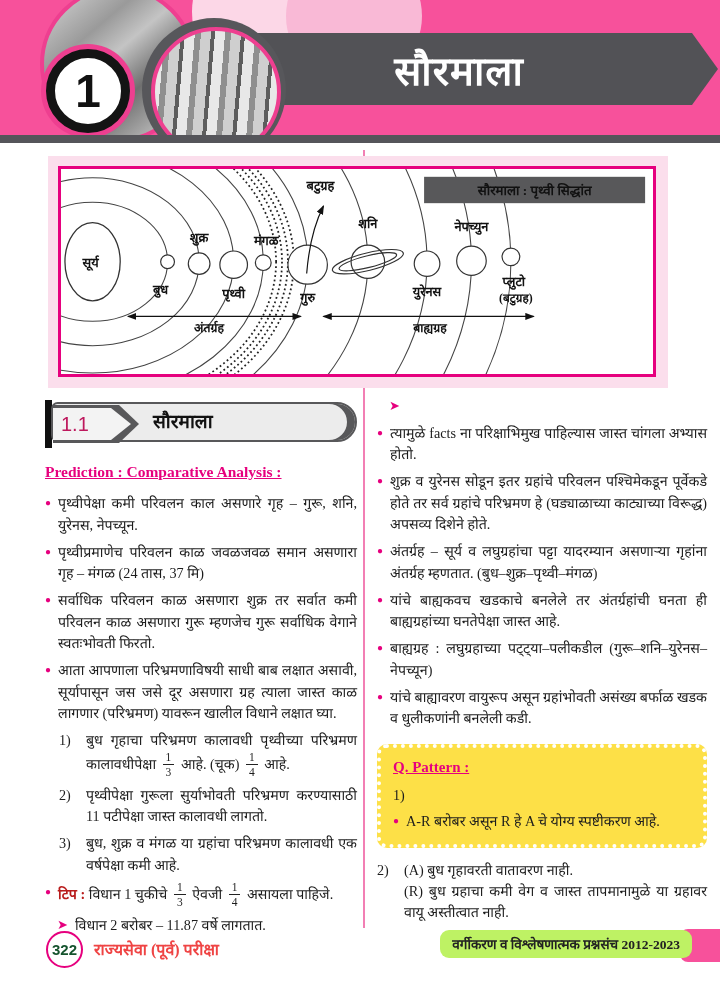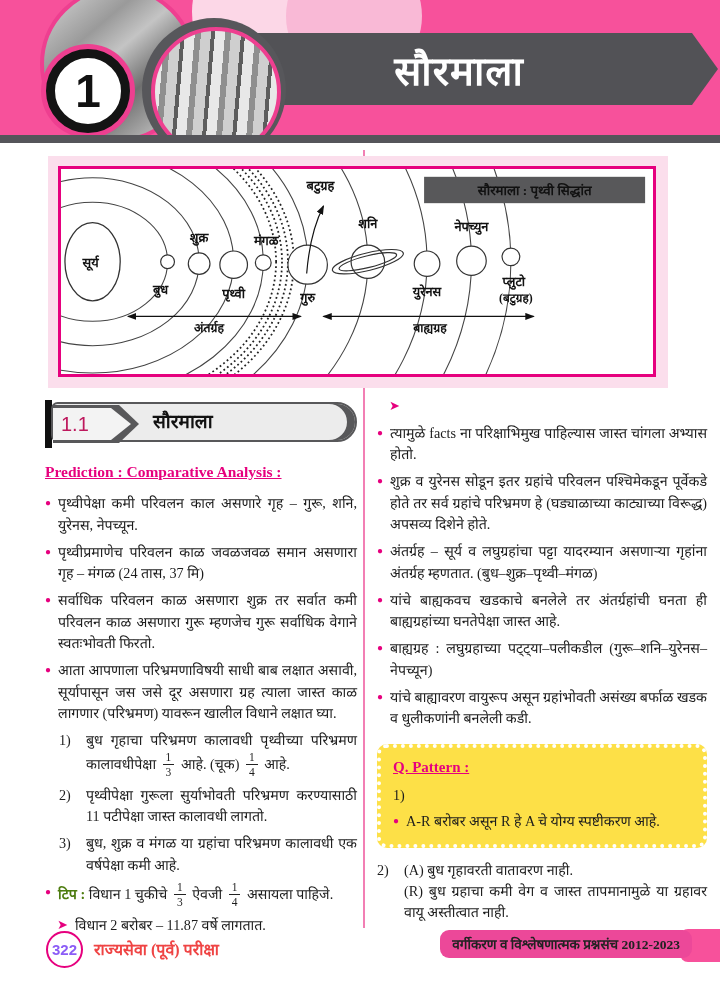--- a/index.html
+++ b/index.html
@@ -58,38 +58,38 @@
   .pred{color:#e6007e;font-weight:bold;font-size:15.5px;text-decoration:underline;margin:12px 0 10px;}
 
   
   .li{display:flex;gap:7px;margin-bottom:6px;text-align:justify;}
   .li .mk{flex:0 0 auto;}
   .li.bullet .mk{color:#e6007e;font-size:10px;line-height:2;}
   .li.arrow{padding-left:12px;}
   .li.arrow .mk{color:#e6007e;font-size:13px;line-height:1.6;}
   .li.num .mk{min-width:20px;}
   .left .li.num{padding-left:14px;}
-  .lead{color:#4d7c0f;font-weight:bold;}
+  .lead{color:#b91c1c;font-weight:bold;}
   .frac{display:inline-flex;flex-direction:column;align-items:center;vertical-align:middle;
         line-height:1.05;font-size:11.5px;margin:0 3px;position:relative;top:-1px;}
   .frac span:first-child{border-bottom:1.2px solid #222;padding:0 3px 1px;}
   .frac span:last-child{padding-top:1px;}
 
   
   .qbox{background:#fde047;border:4px dotted #fff;border-radius:10px;padding:8px 12px 6px;margin:14px 0 12px;}
   .qhead{color:#e6007e;font-weight:bold;font-size:15px;text-decoration:underline;margin-bottom:7px;}
   .qbox .li{margin-bottom:5px;}
 
   
   .pgnum{position:absolute;left:46px;top:931px;width:33px;height:33px;border:2.5px solid #e6007e;border-radius:50%;
          display:flex;align-items:center;justify-content:center;font-family:"Liberation Sans",sans-serif;
-         font-weight:bold;font-size:15px;color:#8b5cf6;}
+         font-weight:bold;font-size:15px;color:#14532d;}
   .ftleft{position:absolute;left:94px;top:938px;color:#ef4444;font-weight:bold;font-size:16px;}
   .fttab{position:absolute;right:0;top:929px;width:40px;height:33px;background:#f7519b;border-radius:8px 0 0 8px;}
-  .ftright{position:absolute;right:28px;top:930px;background:#ec4899;border-radius:9px;padding:5px 12px;
+  .ftright{position:absolute;right:28px;top:930px;background:#bef264;border-radius:9px;padding:5px 12px;
            font-weight:bold;font-size:13.5px;color:#222;}
 </style>
 </head>
 <body>
 
 <div class="page">
 
   <header class="hdr">
     <div class="deco c1"></div>
     <div class="deco c2"></div>

